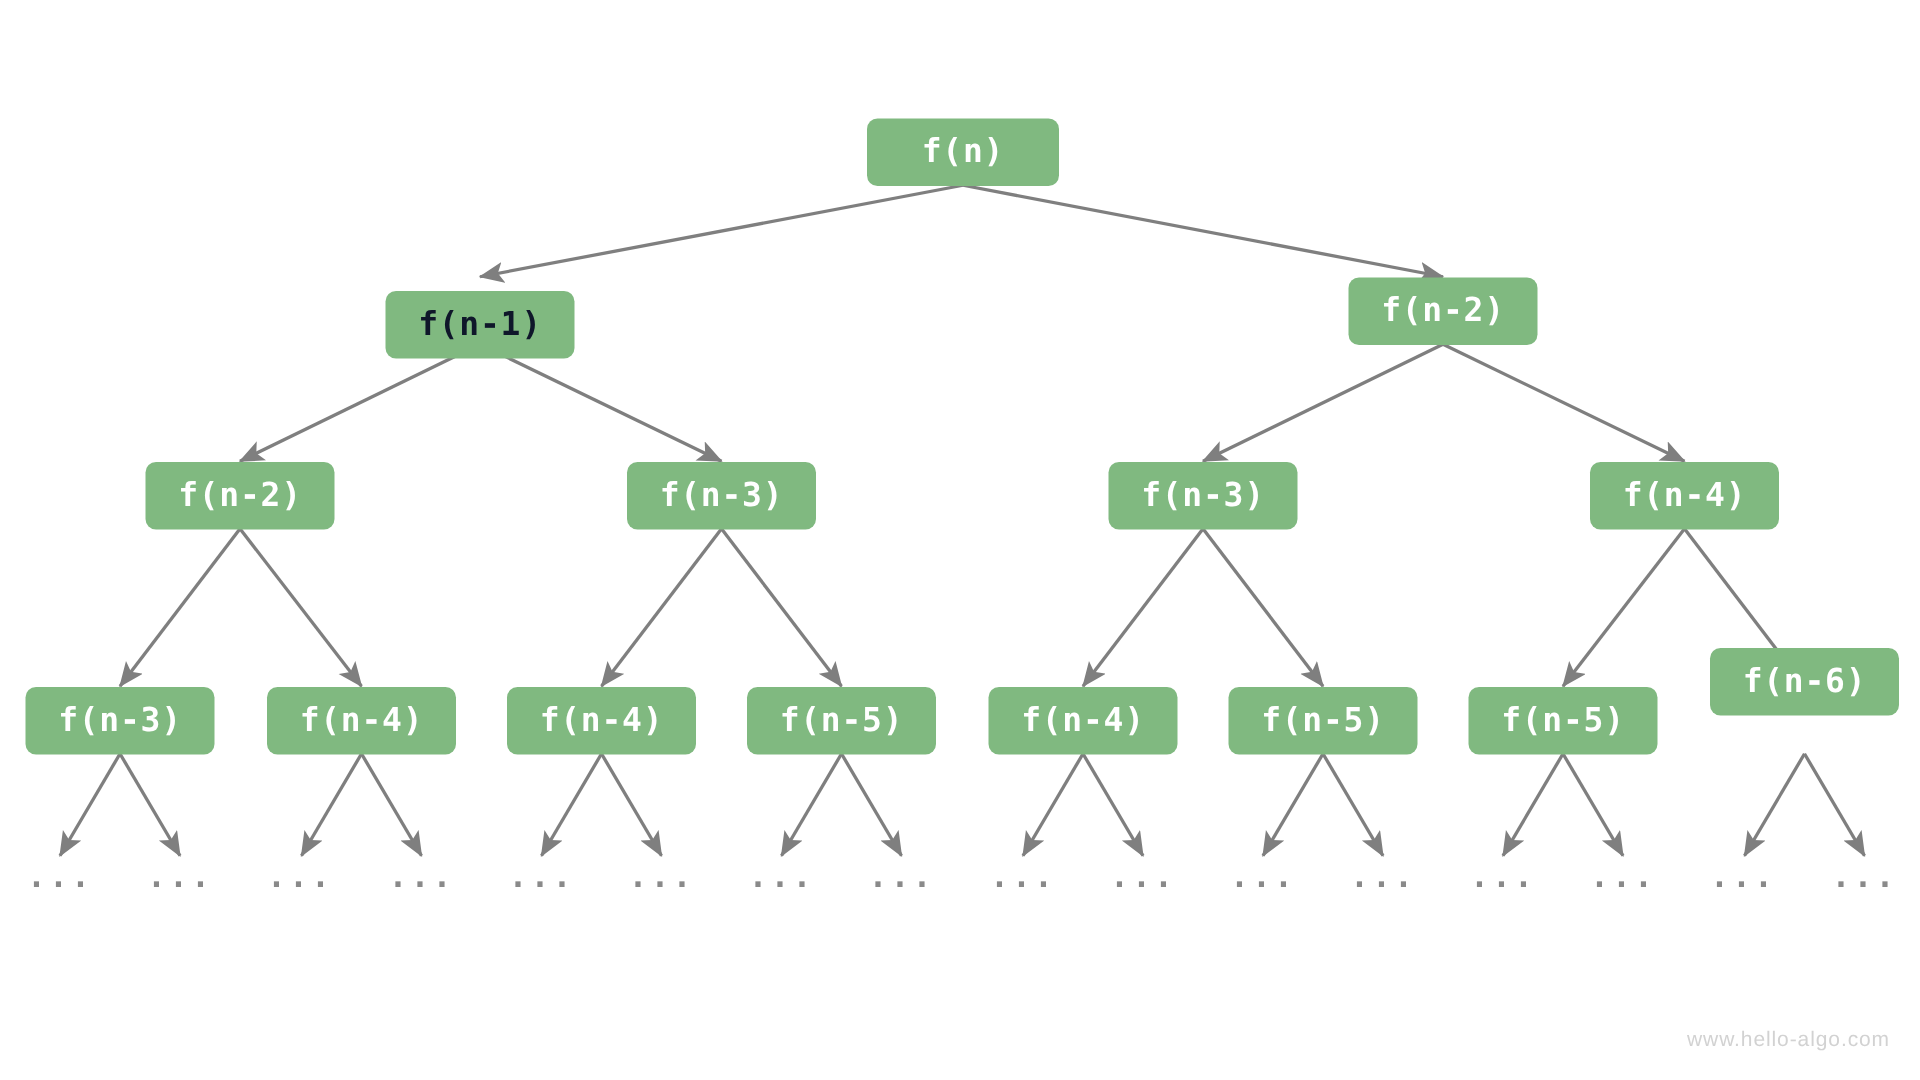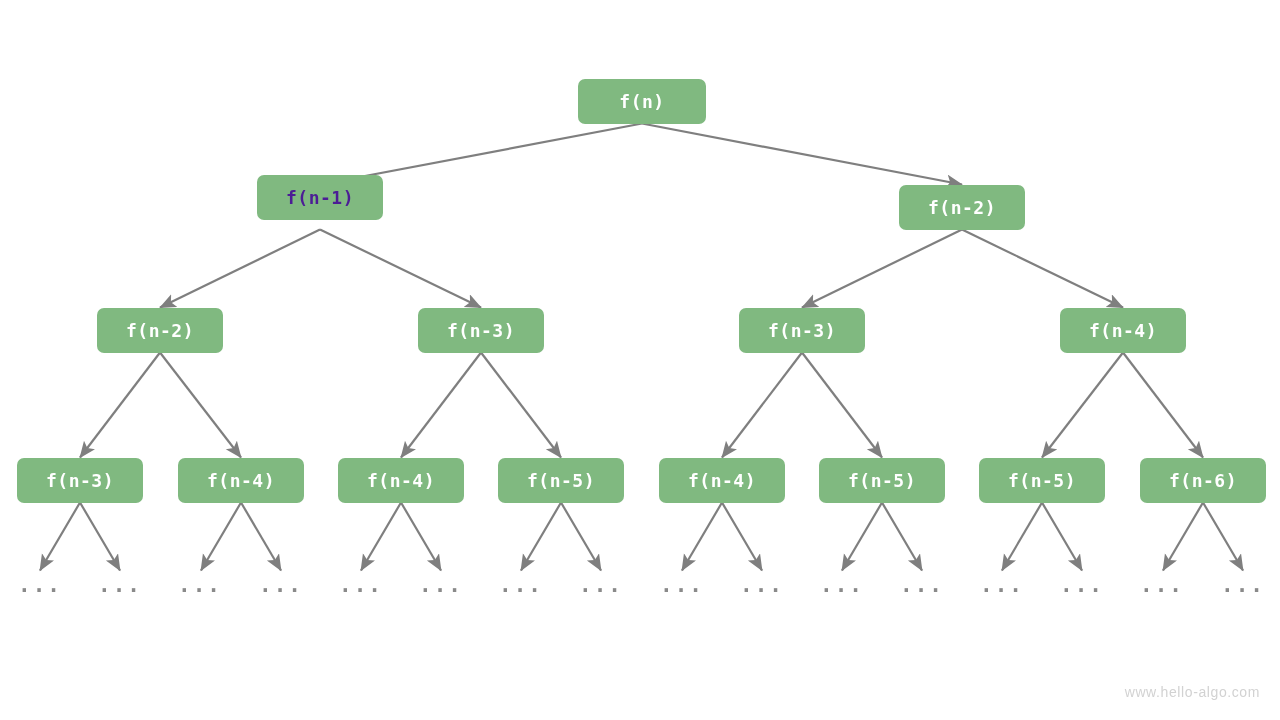--- a/index.html
+++ b/index.html
@@ -28,21 +28,21 @@
   .node {
     position: absolute;
     box-sizing: border-box;
     display: flex;
     align-items: center;
     justify-content: center;
     background: #80b980;
     color: #ffffff;
     border-radius: 7px;
     font-family: "DejaVu Sans Mono", "Liberation Mono", monospace;
-    font-size: 18px;
+    font-size: 22px;
     font-weight: bold;
     letter-spacing: 0.5px;
     white-space: nowrap;
     z-index: 2;
     text-align: center;
   }
   .ellipsis {
     position: absolute;
     color: #8a8a8a;
     font-family: "DejaVu Sans Mono", "Liberation Mono", monospace;
@@ -109,21 +109,21 @@
         <line x1="1042" y1="502.5" x2="1082" y2="570.5" stroke="#7f7f7f" stroke-width="2.2" marker-end="url(#arrowhead)"></line>
         <line x1="1203" y1="502.5" x2="1163" y2="570.5" stroke="#7f7f7f" stroke-width="2.2" marker-end="url(#arrowhead)"></line>
         <line x1="1203" y1="502.5" x2="1243" y2="570.5" stroke="#7f7f7f" stroke-width="2.2" marker-end="url(#arrowhead)"></line>
       </g>
   </svg>
 
   <div id="nodes">
       <div class="node" style="left: 578px; top: 78.5px; width: 128px; height: 45px; background: rgb(128, 185, 128); color: rgb(255, 255, 255);">
         <span>f(n)</span>
       </div>
-      <div class="node" style="left: 257px; top: 175px; width: 126px; height: 45px; background: rgb(128, 185, 128); color: #4c1d95;">
+      <div class="node" style="left: 257px; top: 194px; width: 126px; height: 45px; background: rgb(128, 185, 128); color: #0f172a;">
         <span>f(n-1)</span>
       </div>
       <div class="node" style="left: 899px; top: 184.5px; width: 126px; height: 45px; background: rgb(128, 185, 128); color: rgb(255, 255, 255);">
         <span>f(n-2)</span>
       </div>
       <div class="node" style="left: 97px; top: 307.5px; width: 126px; height: 45px; background: rgb(128, 185, 128); color: rgb(255, 255, 255);">
         <span>f(n-2)</span>
       </div>
       <div class="node" style="left: 418px; top: 307.5px; width: 126px; height: 45px; background: rgb(128, 185, 128); color: rgb(255, 255, 255);">
         <span>f(n-3)</span>
@@ -148,21 +148,21 @@
       </div>
       <div class="node" style="left: 659px; top: 457.5px; width: 126px; height: 45px; background: rgb(128, 185, 128); color: rgb(255, 255, 255);">
         <span>f(n-4)</span>
       </div>
       <div class="node" style="left: 819px; top: 457.5px; width: 126px; height: 45px; background: rgb(128, 185, 128); color: rgb(255, 255, 255);">
         <span>f(n-5)</span>
       </div>
       <div class="node" style="left: 979px; top: 457.5px; width: 126px; height: 45px; background: rgb(128, 185, 128); color: rgb(255, 255, 255);">
         <span>f(n-5)</span>
       </div>
-      <div class="node" style="left: 1140px; top: 458px; width: 126px; height: 45px; background: rgb(128, 185, 128); color: rgb(255, 255, 255);">
+      <div class="node" style="left: 1140px; top: 432px; width: 126px; height: 45px; background: rgb(128, 185, 128); color: rgb(255, 255, 255);">
         <span>f(n-6)</span>
       </div>
     </div>
   <div id="ellipses">
       <div class="ellipsis" style="left: 40px; top: 585px; color: rgb(138, 138, 138);">...</div>
       <div class="ellipsis" style="left: 120px; top: 585px; color: rgb(138, 138, 138);">...</div>
       <div class="ellipsis" style="left: 200px; top: 585px; color: rgb(138, 138, 138);">...</div>
       <div class="ellipsis" style="left: 281px; top: 585px; color: rgb(138, 138, 138);">...</div>
       <div class="ellipsis" style="left: 361px; top: 585px; color: rgb(138, 138, 138);">...</div>
       <div class="ellipsis" style="left: 441px; top: 585px; color: rgb(138, 138, 138);">...</div>

